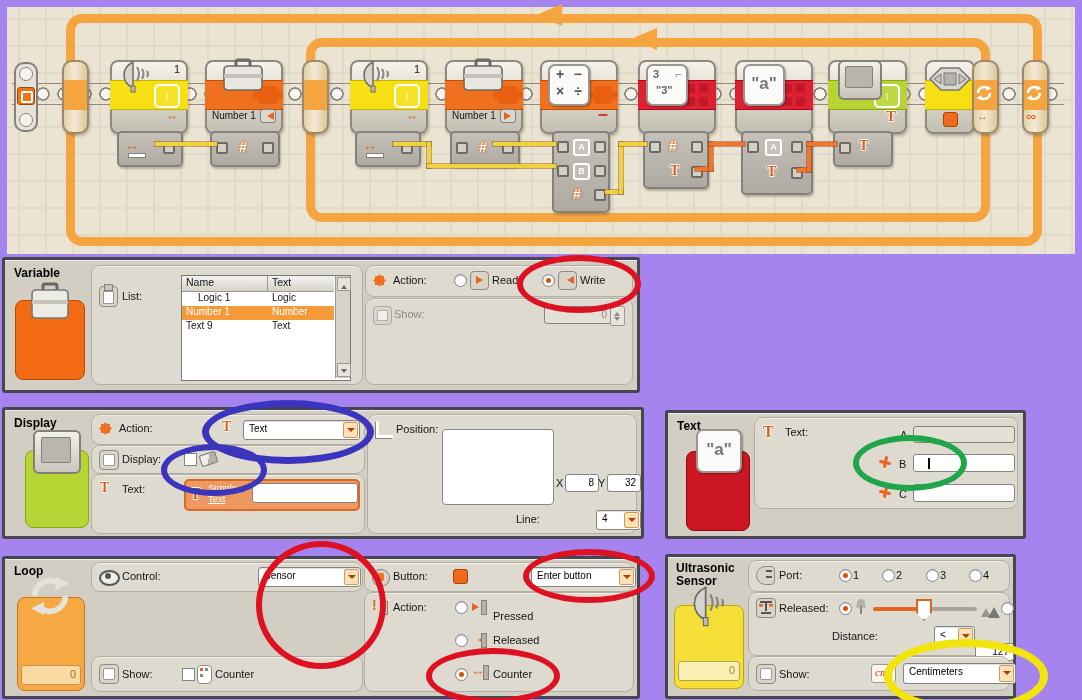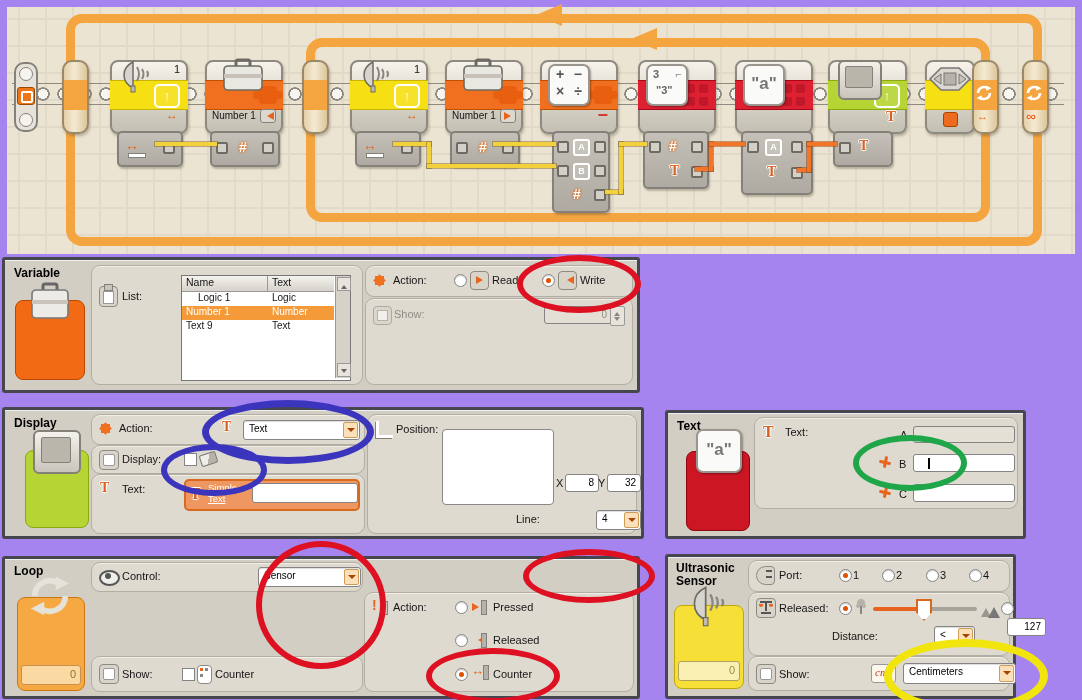--- a/index.html
+++ b/index.html
@@ -495,33 +495,44 @@
       <span class="a lbl" style="left:30px;top:11px;">Show:</span>
       <div class="a chk" style="left:90px;top:11px;"></div>
       <div class="a sicon" style="left:105px;top:8px;width:13px;height:17px;background:#fff;">
         <div class="a" style="left:2px;top:2px;width:3px;height:3px;background:#e8641e;"></div>
         <div class="a" style="left:7px;top:2px;width:3px;height:3px;background:#888;"></div>
         <div class="a" style="left:2px;top:8px;width:3px;height:3px;background:#888;"></div>
         </div>
       <span class="a lbl" style="left:123px;top:11px;">Counter</span>
     </div>
 
+    <div class="a sec" style="left:359px;top:3px;width:268px;height:28px;">
+      <div class="a" style="left:7px;top:6px;width:16px;height:16px;background:#d8d4ca;border:1px solid #84817a;border-radius:50%;">
+        <div class="a" style="left:3px;top:3px;width:8px;height:8px;background:#ee7618;border-radius:2px;"></div>
+        </div>
+      <span class="a lbl" style="left:28px;top:7px;">Button:</span>
+      <div class="a" style="left:88px;top:6px;width:13px;height:13px;background:#ee6a1e;border:1px solid #a84400;border-radius:3px;"></div>
+      <div class="a dd" style="left:166px;top:4px;width:98px;height:18px;">
+        <span>Enter button</span>
+        <div class="ddb"></div>
+      </div>
+    </div>
 
     <div class="a sec" style="left:359px;top:33px;width:268px;height:98px;">
       <div class="a" style="left:7px;top:6px;width:16px;height:17px;">
         <span class="a" style="left:0;top:-2px;color:#e8641e;font-weight:bold;font-size:14px;">!</span>
         <div class="a" style="left:8px;top:2px;width:6px;height:12px;background:#c8c4bc;border:1px solid #84817a;"></div>
         </div>
       <span class="a lbl" style="left:28px;top:8px;">Action:</span>
       <div class="a rad" style="left:90px;top:8px;"></div>
       <div class="a" style="left:107px;top:7px;width:14px;height:13px;">
         <div class="a" style="left:0;top:3px;border:4px solid transparent;border-left:7px solid #e8641e;"></div>
         <div class="a" style="left:9px;top:0;width:4px;height:13px;background:#b6b2aa;border:1px solid #84817a;"></div>
         </div>
-      <span class="a lbl" style="left:128px;top:8px;">Pressed</span>
+      <span class="a lbl" style="left:128px;top:17px;">Pressed</span>
       <div class="a rad" style="left:90px;top:41px;"></div>
       <div class="a" style="left:107px;top:40px;width:14px;height:13px;">
         <div class="a" style="left:2px;top:3px;border:4px solid transparent;border-right:7px solid #e8641e;"></div>
         <div class="a" style="left:9px;top:0;width:4px;height:13px;background:#b6b2aa;border:1px solid #84817a;"></div>
         </div>
       <span class="a lbl" style="left:128px;top:41px;">Released</span>
       <div class="a rad sel" style="left:90px;top:75px;"></div>
       <div class="a" style="left:106px;top:72px;width:16px;height:14px;">
         <span class="a darr" style="left:0;top:-2px;font-size:13px;">↔</span>
         <div class="a" style="left:12px;top:0;width:4px;height:13px;background:#b6b2aa;border:1px solid #84817a;"></div>
@@ -580,21 +591,21 @@
       <div class="a" style="left:232px;top:8px;width:18px;height:12px;">
         <div class="a" style="left:0;top:2px;border:5px solid transparent;border-bottom:9px solid #9a968e;"></div>
         <div class="a" style="left:7px;top:0;border:6px solid transparent;border-bottom:11px solid #777;"></div>
         </div>
       <div class="a rad" style="left:252px;top:9px;"></div>
       <span class="a lbl" style="left:83px;top:37px;">Distance:</span>
       <div class="a dd" style="left:185px;top:33px;width:34px;height:18px;">
         <span>&lt;</span>
         <div class="ddb"></div>
       </div>
-      <div class="a inp" style="left:226px;top:25px;width:33px;height:16px;margin-left:32px;">127</div>
+      <div class="a inp" style="left:226px;top:50px;width:33px;height:16px;">127</div>
     </div>
 
     <div class="a sec" style="left:80px;top:99px;width:260px;height:33px;">
       <div class="a sicon" style="left:7px;top:7px;width:18px;height:18px;">
         <div class="a" style="left:3px;top:3px;width:10px;height:10px;background:#fff;border:1px solid #999;border-radius:2px;"></div>
         </div>
       <span class="a lbl" style="left:30px;top:11px;">Show:</span>
       <div class="a" style="left:122px;top:7px;width:23px;height:17px;background:#fdf6ea;border:1px solid #999;border-radius:3px;">
         <span class="a" style="left:3px;top:1px;font-size:11px;color:#c43022;font-family:'Liberation Serif',serif;font-style:italic;">cm</span>
       </div>

